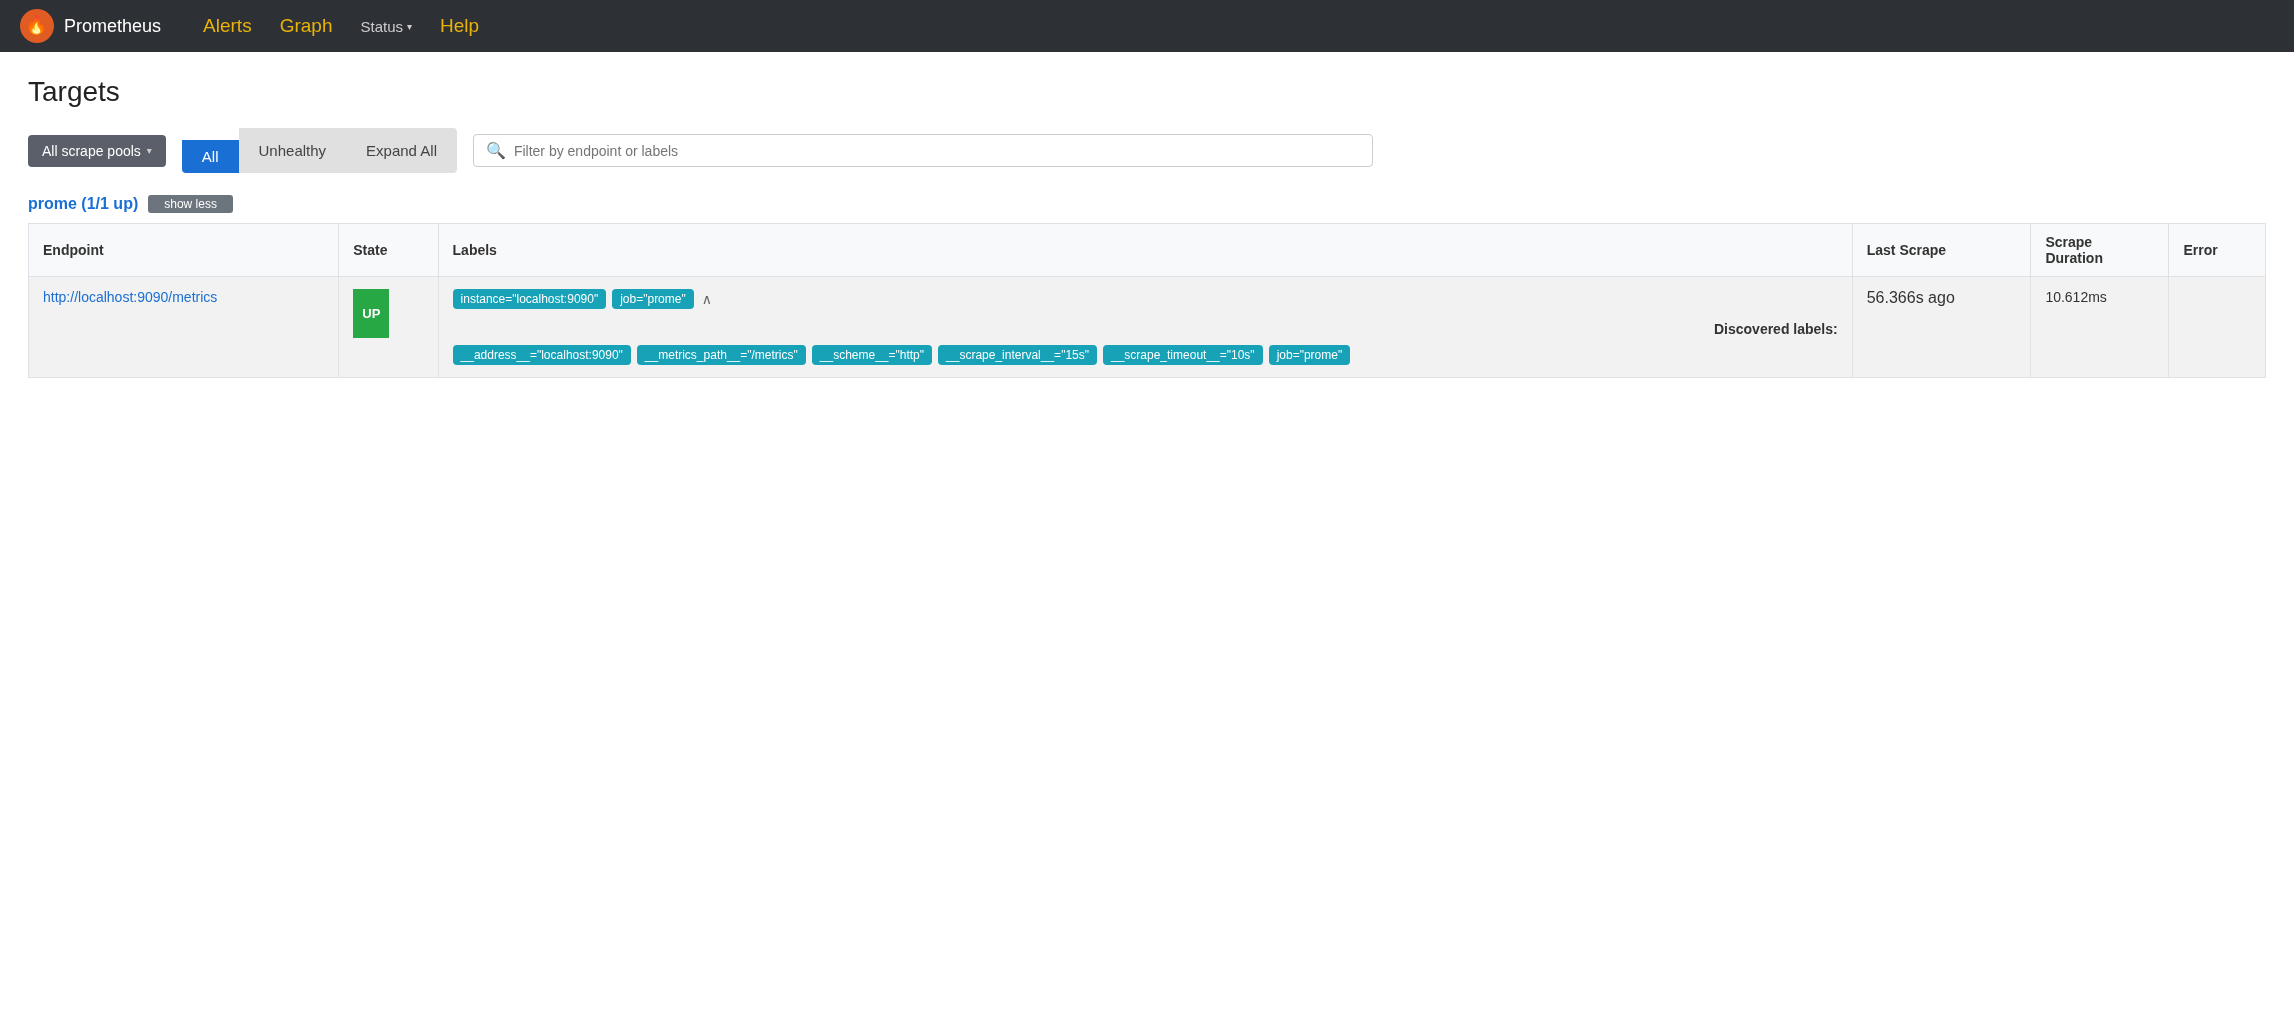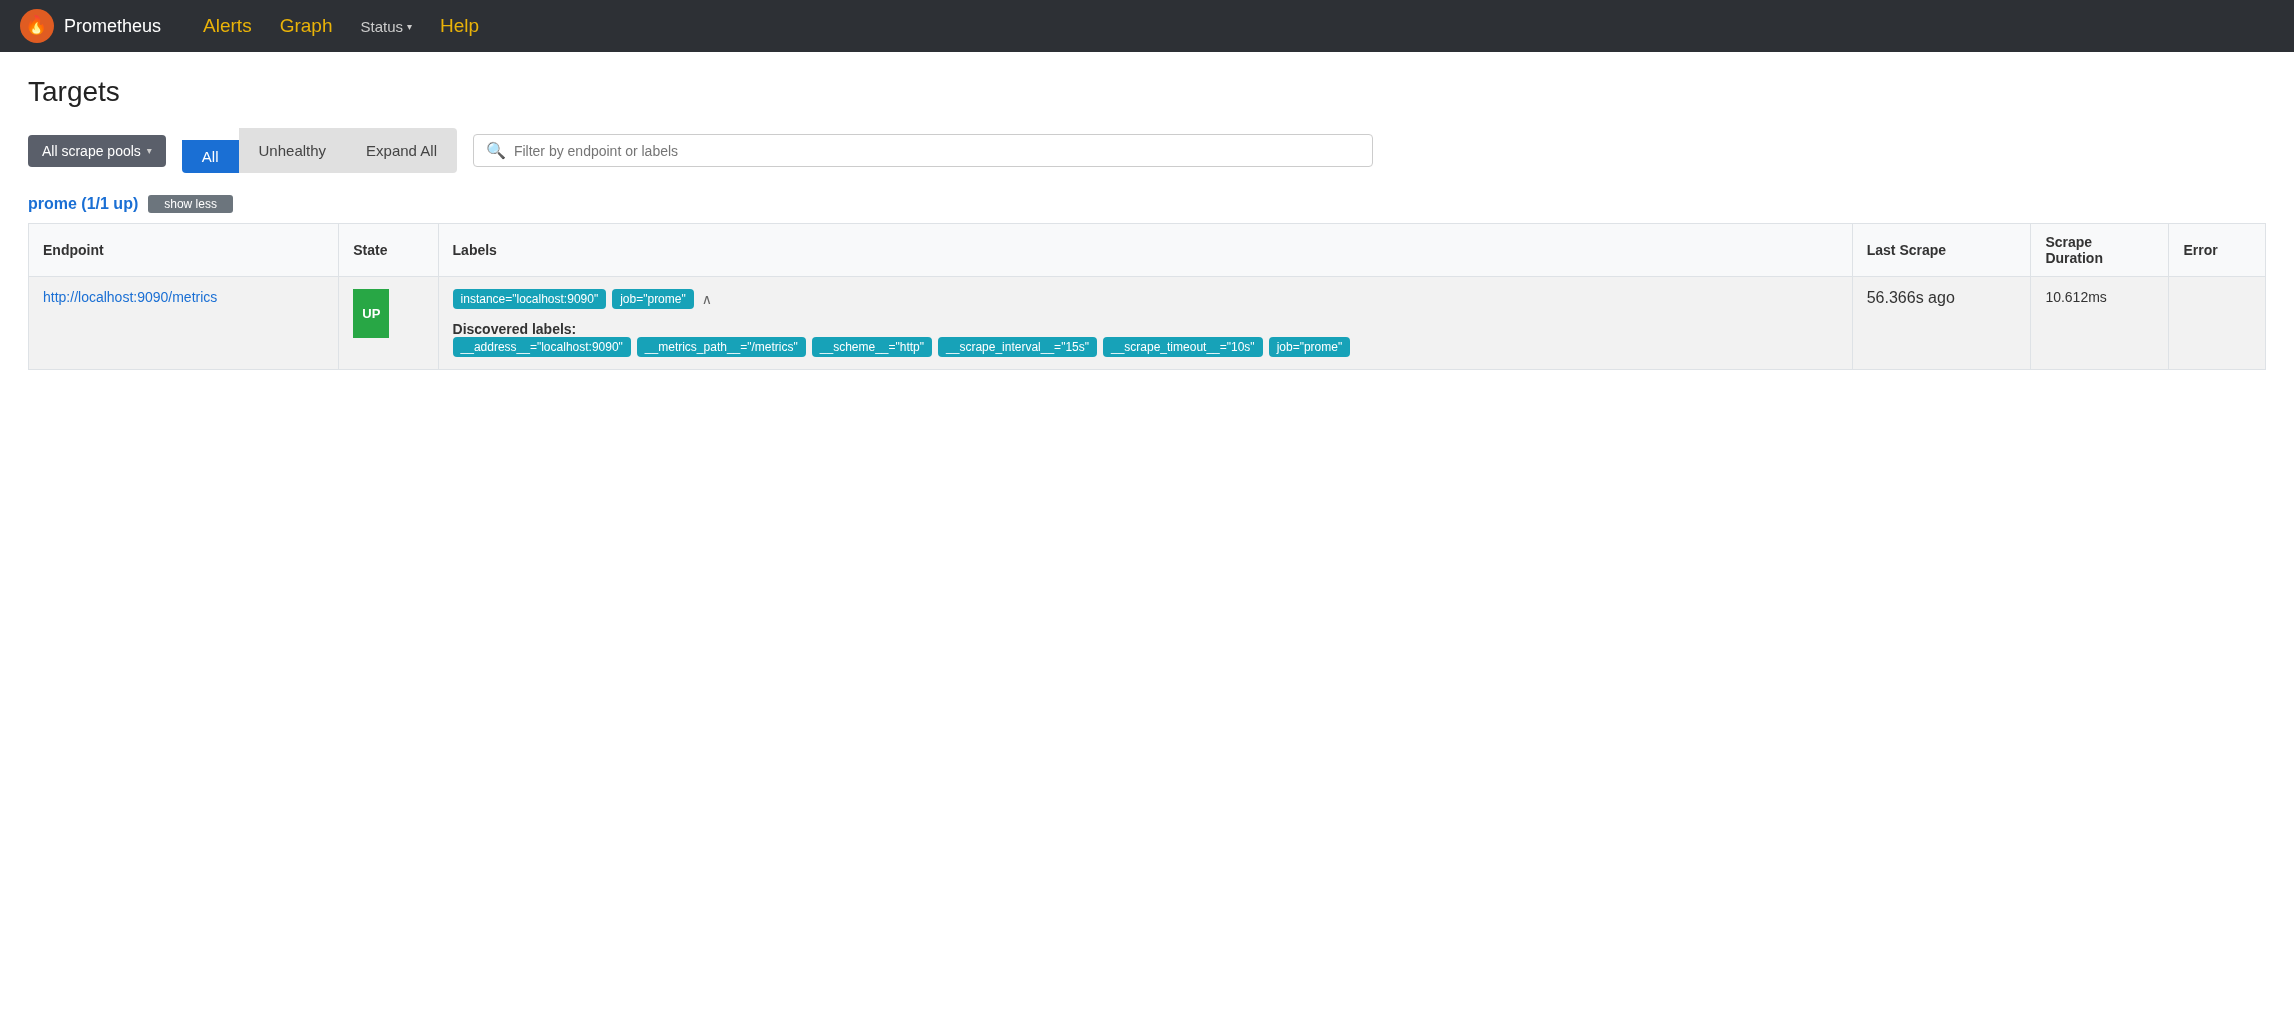--- a/index.html
+++ b/index.html
@@ -205,22 +205,23 @@
       white-space: nowrap;
     }
     .chevron-up {
       color: #666;
       cursor: pointer;
       font-size: 14px;
       margin-left: 2px;
     }
     .discovered-title {
       font-weight: 700;
-      margin: 12px 0 0 0;
-      font-size: 14px;
+      margin: 12px 0 8px 0;
+      font-size: 14px;
+      text-align: right;
     }
     .discovered-labels {
       display: flex;
       flex-wrap: wrap;
       gap: 6px;
     }
 
     .scrape-time {
       font-size: 16px;
       color: #333;

